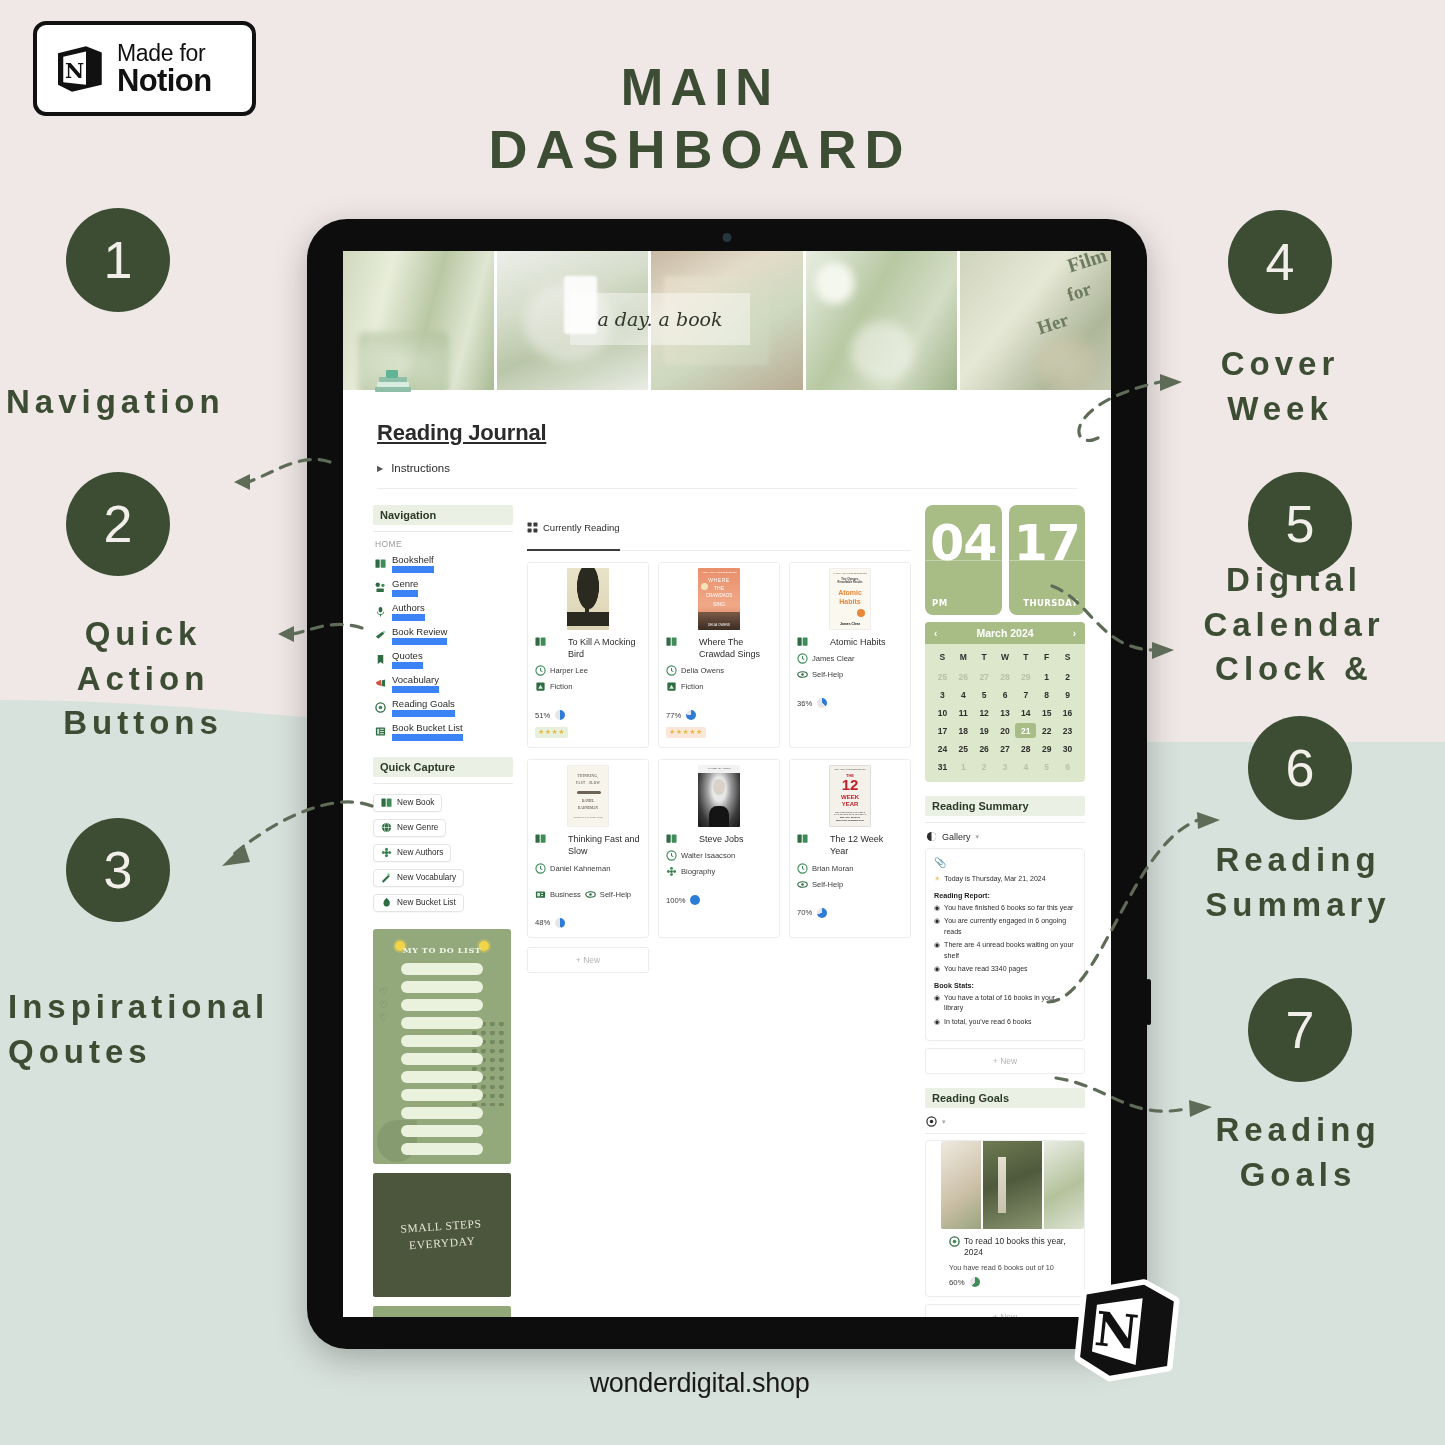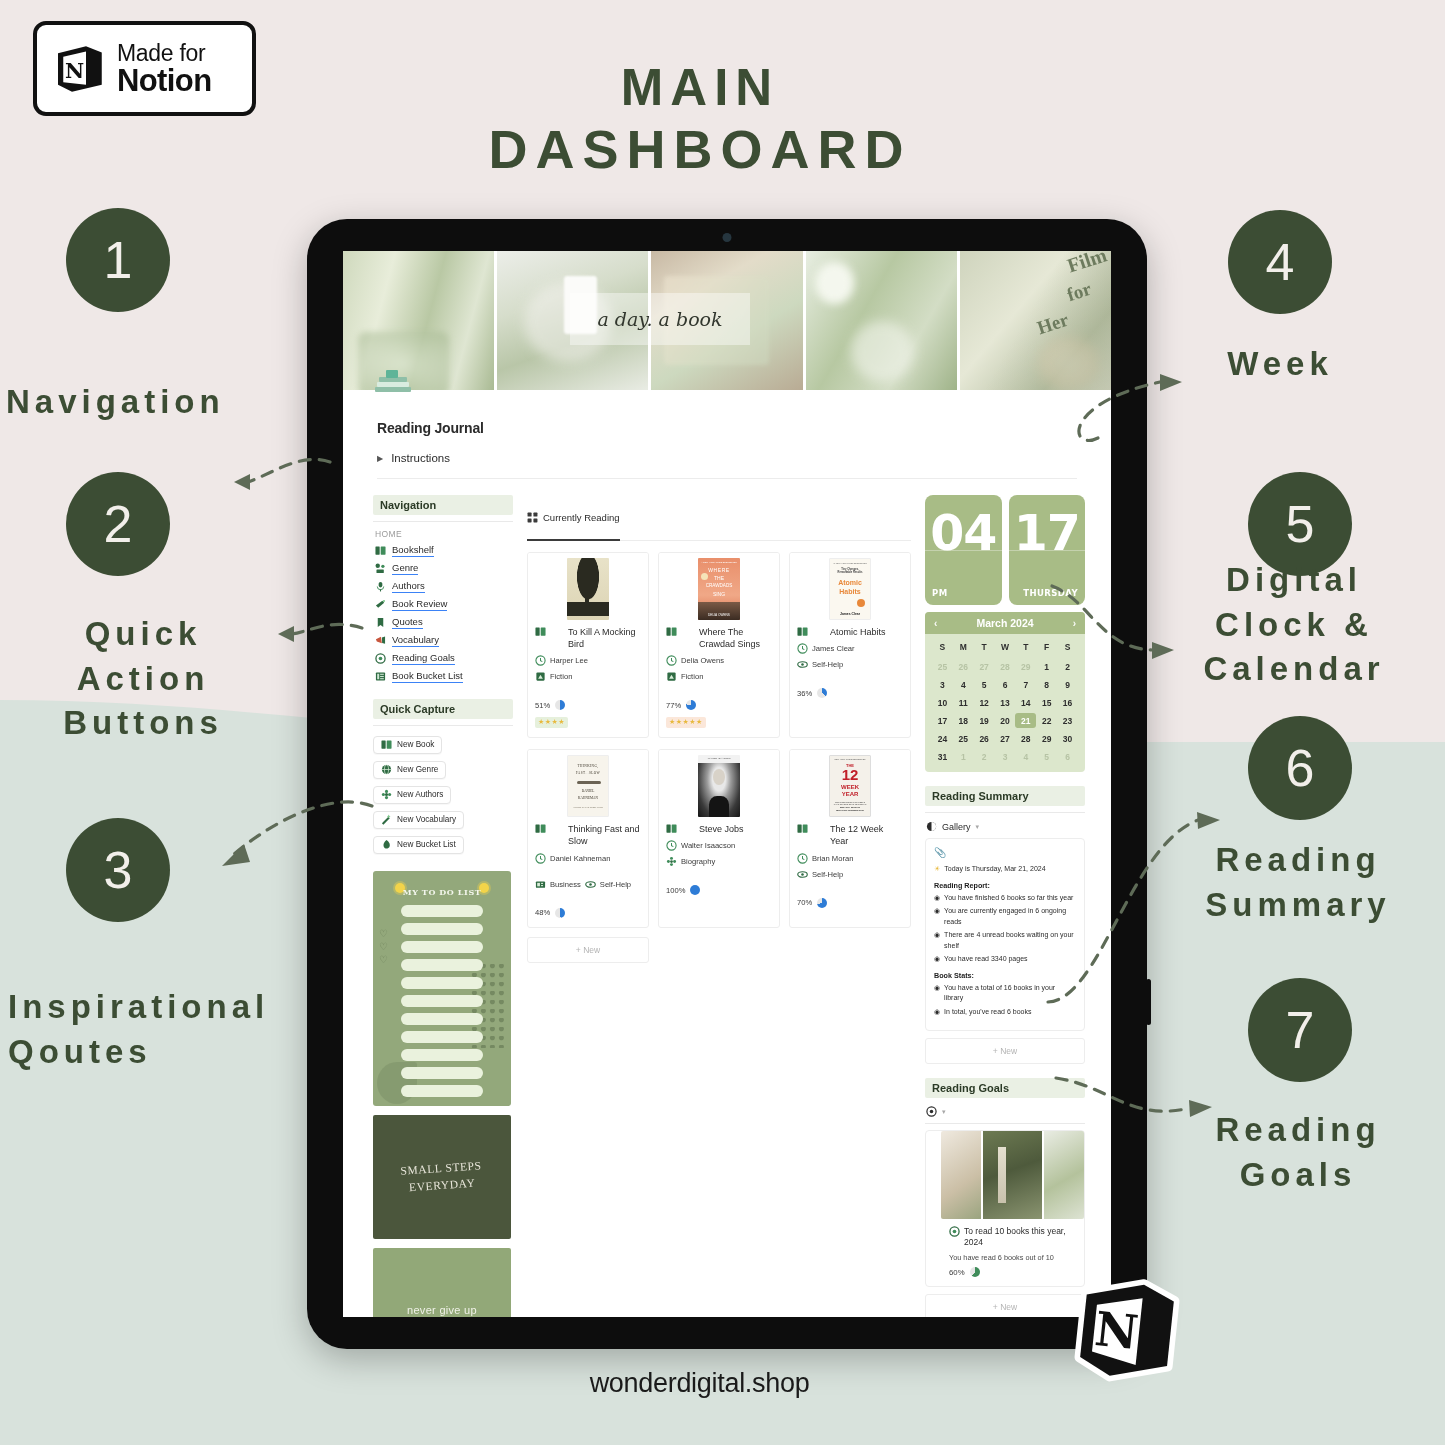--- a/index.html
+++ b/index.html
@@ -114,41 +114,41 @@
   #cover-caption {
     position:absolute; left:227px; top:42px; width:180px; height:52px;
     background:rgba(255,255,255,.42);
     display:flex; align-items:center; justify-content:center;
     font-family:"DejaVu Serif", serif; font-style:italic; font-size:19px; color:#32372e;
   }
   #cover-books { position:absolute; left:30px; top:119px; width:40px; height:24px; }
 
   
   #page-head { padding:30px 34px 0 34px; }
-  #doc-title { font-size:14px; font-weight:bold; color:#2b2b2b; letter-spacing:-.2px; }
+  #doc-title { font-size:22px; font-weight:bold; color:#2b2b2b; letter-spacing:-.2px;text-decoration:underline; }
   #instructions-row { margin-top:16px; display:flex; align-items:center; gap:8px;
                       font-size:11.5px; color:#2b2b2b; }
   #instructions-row .tri { font-size:8px; color:#555; }
   #head-rule { margin:14px 0 0 0; height:1px; background:#ececec; }
 
   
   #body-cols { display:flex; gap:14px; padding:16px 26px 0 30px; }
   #col-left { width:140px; flex:0 0 140px; }
   #col-mid  { flex:1 1 auto; }
   #col-right{ width:160px; flex:0 0 160px; }
 
   .sec-head {
     background:#EAF0E4; color:#2b3a26; font-weight:bold; font-size:11px;
     padding:4px 7px; border-radius:2px;
   }
   .sec-rule { height:1px; background:#e9e9e9; margin:6px 0 6px 0; }
   .nav-group-label { font-size:8.5px; color:#9b9b9b; letter-spacing:.4px; margin:7px 0 4px 2px; }
   .nav-item { display:flex; align-items:center; gap:6px; margin:5px 0 5px 2px; }
   .nav-item .lab { font-size:9.5px; color:#2b2b2b;
-                   border-bottom:1px solid #3b82f6; padding-bottom:1px; }
+                   border-bottom:7px solid #3b82f6; padding-bottom:1px; }
   .ic { width:11px; height:11px; flex:0 0 11px; display:block; }
 
   .qc-btn {
     display:inline-flex; align-items:center; gap:5px;
     border:1px solid #e4e4e4; border-radius:4px; background:#fff;
     padding:2.5px 7px; margin:3.5px 0; font-size:8.2px; color:#2b2b2b;
     box-shadow:0 1px 1px rgba(0,0,0,.03);
   }
 
   
@@ -301,28 +301,29 @@
 </div>
 
 <div class="layer ann-circle" style="left:66px; top:818px;">3</div>
 <div class="layer ann-label" style="left:8px; top:985px; width:380px;">
   <div>Inspirational</div>
   <div>Qoutes</div>
 </div>
 
 <div class="layer ann-circle" style="left:1228px; top:210px;">4</div>
 <div class="layer ann-label ct" style="left:1150px; top:342px; width:260px;">
+  <div>Cover</div>
   <div>Week</div>
 </div>
 
 <div class="layer ann-circle" style="left:1248px; top:472px;">5</div>
 <div class="layer ann-label ct" style="left:1148px; top:558px; width:292px;">
   <div>Digital</div>
+  <div>Calendar</div>
   <div>Clock &amp;</div>
-  <div>Calendar</div>
 </div>
 
 <div class="layer ann-circle" style="left:1248px; top:716px;">6</div>
 <div class="layer ann-label ct" style="left:1162px; top:838px; width:272px;">
   <div>Reading</div>
   <div>Summary</div>
 </div>
 
 <div class="layer ann-circle" style="left:1248px; top:978px;">7</div>
 <div class="layer ann-label ct" style="left:1162px; top:1108px; width:272px;">

